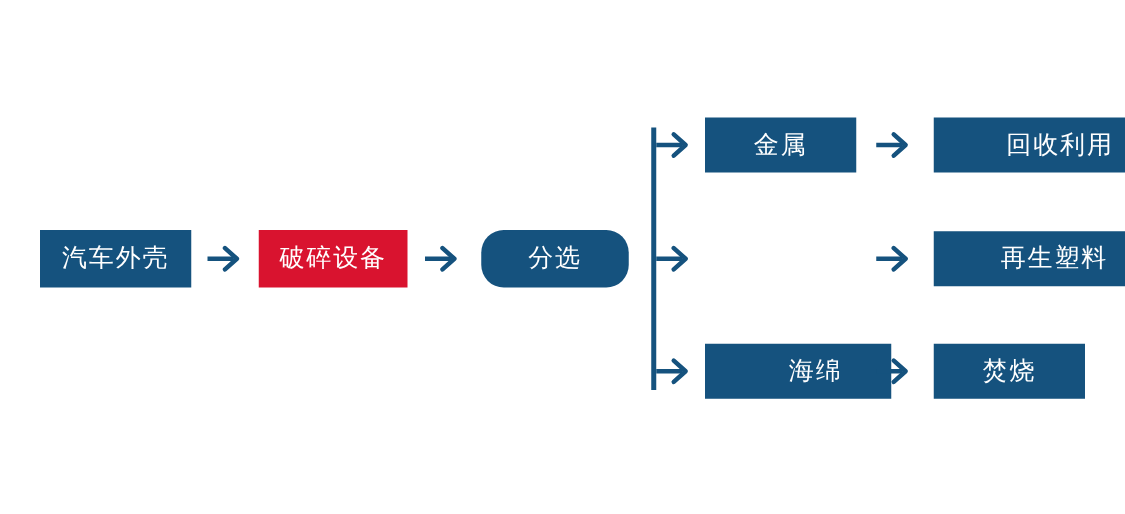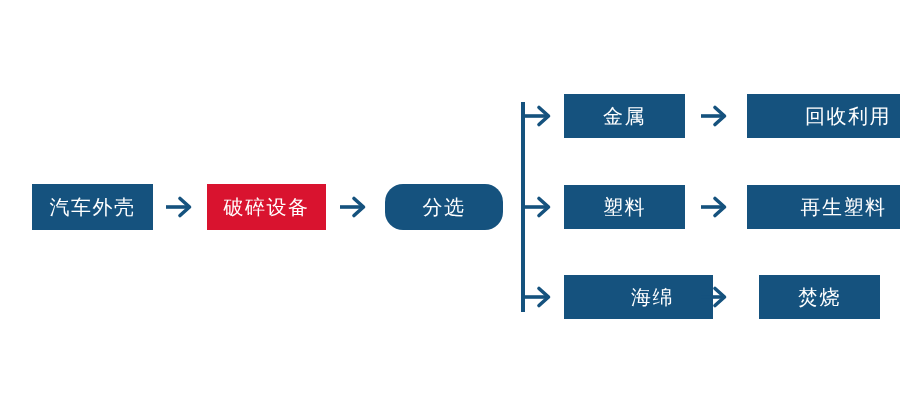--- a/index.html
+++ b/index.html
@@ -83,23 +83,20 @@
 
   <div class="node blue" style="left:747px; top:94px; width:146px; height:44px;padding-left:28px;">
     <span>回收利用</span>
   </div>
 
   <svg class="arrow" style="left:523px; top:195px;" width="30" height="24" viewBox="0 0 30 24" aria-hidden="true">
     <path d="M2 12 H23" stroke="currentColor" stroke-width="3.6" fill="none"></path>
     <path d="M16 3.5 L25.5 12 L16 20.5" stroke="currentColor" stroke-width="3.6" fill="none" stroke-linejoin="round" stroke-linecap="round"></path>
   </svg>
 
-  <div class="node blue" style="left:564px; top:185px; width:121px; height:44px;">
-    <span>塑料</span>
-  </div>
 
   <svg class="arrow" style="left:699px; top:195px;" width="30" height="24" viewBox="0 0 30 24" aria-hidden="true">
     <path d="M2 12 H23" stroke="currentColor" stroke-width="3.6" fill="none"></path>
     <path d="M16 3.5 L25.5 12 L16 20.5" stroke="currentColor" stroke-width="3.6" fill="none" stroke-linejoin="round" stroke-linecap="round"></path>
   </svg>
 
   <div class="node blue" style="left:747px; top:185px; width:121px; height:44px;padding-left:36px;">
     <span>再生塑料</span>
   </div>
 
@@ -110,17 +107,17 @@
 
   <div class="node blue" style="left:564px; top:275px; width:121px; height:44px;padding-left:28px;">
     <span>海绵</span>
   </div>
 
   <svg class="arrow" style="left:699px; top:285px;" width="30" height="24" viewBox="0 0 30 24" aria-hidden="true">
     <path d="M2 12 H23" stroke="currentColor" stroke-width="3.6" fill="none"></path>
     <path d="M16 3.5 L25.5 12 L16 20.5" stroke="currentColor" stroke-width="3.6" fill="none" stroke-linejoin="round" stroke-linecap="round"></path>
   </svg>
 
-  <div class="node blue" style="left:747px; top:275px; width:121px; height:44px;margin-left:12px;">
+  <div class="node blue" style="left:747px; top:275px; width:121px; height:44px;">
     <span>焚烧</span>
   </div>
 
 </div>
 
 </body></html>

